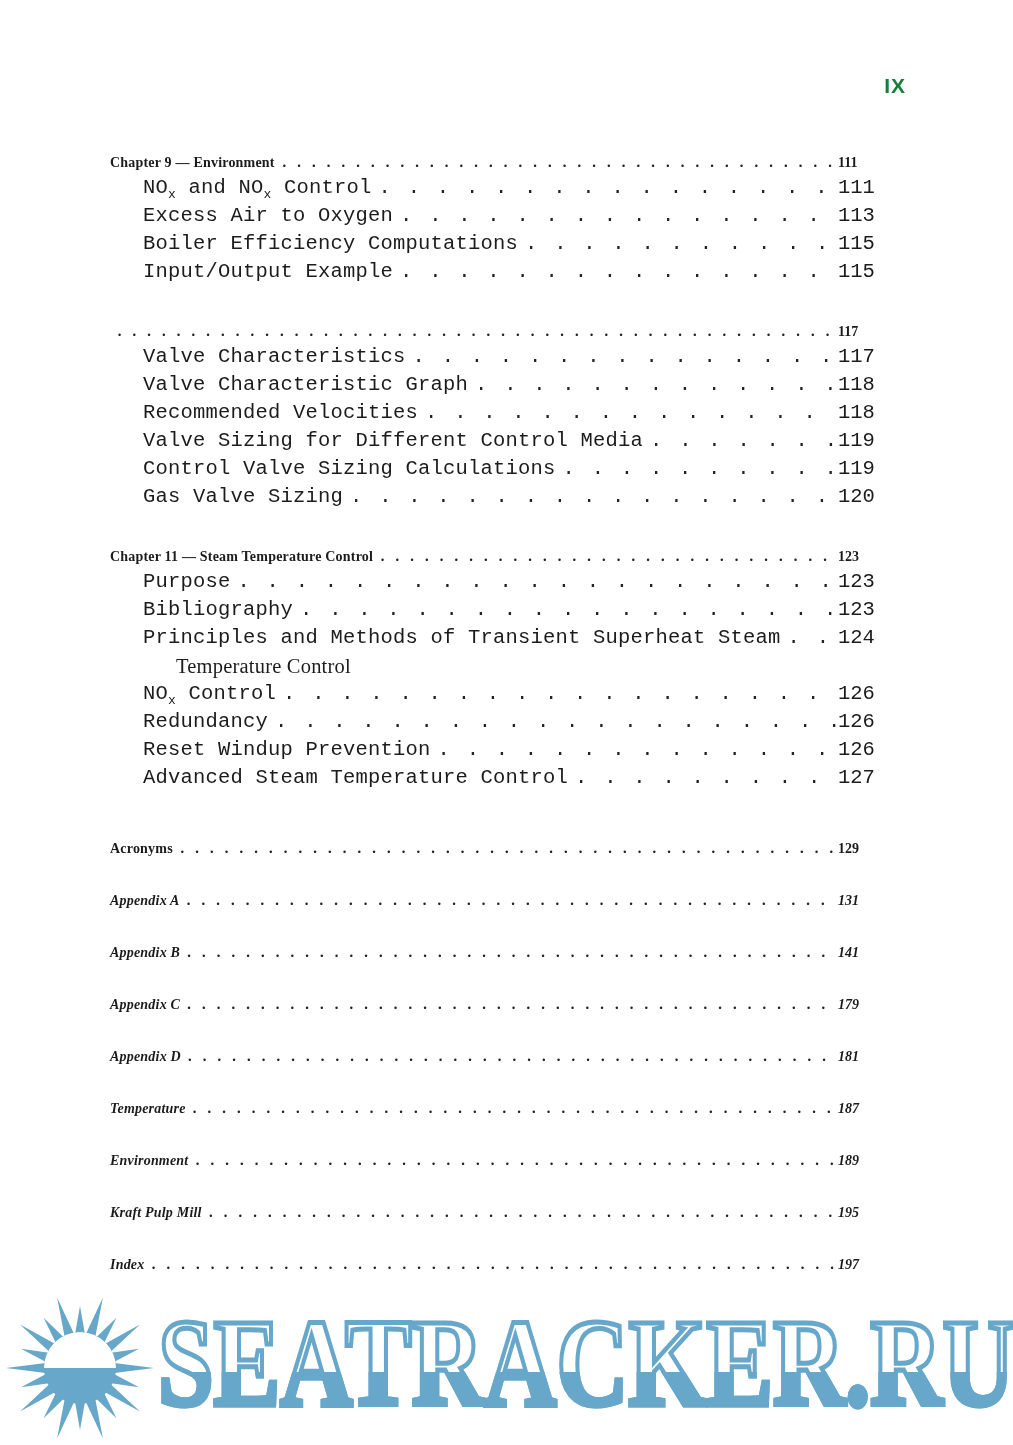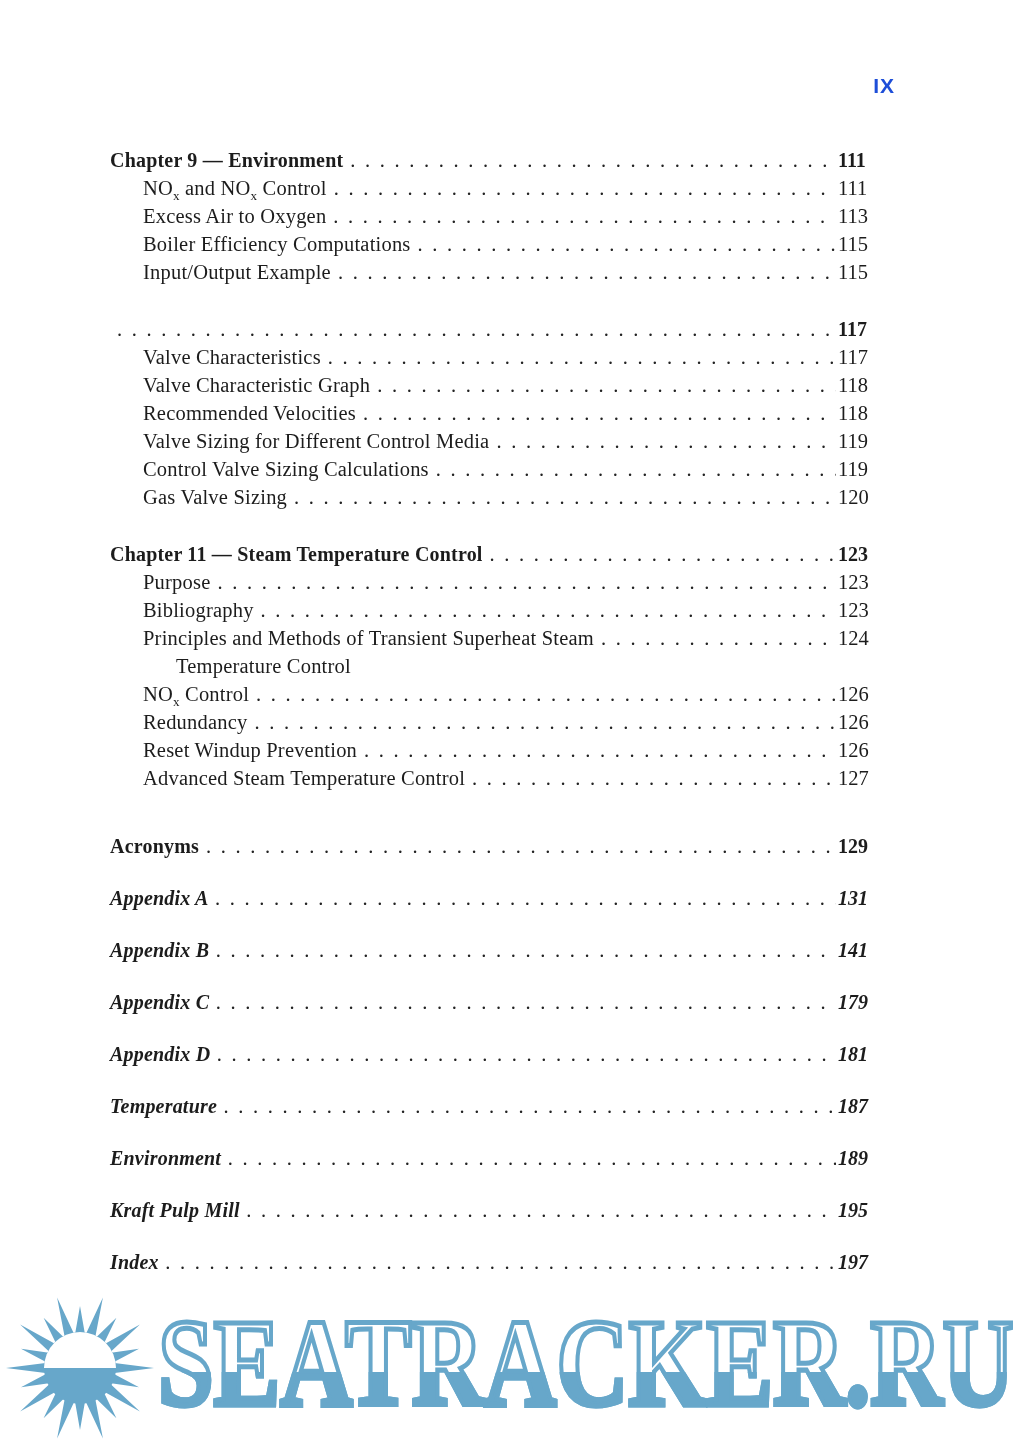--- a/index.html
+++ b/index.html
@@ -6,38 +6,38 @@
   .page {
     position:relative;
     width:1013px; height:1445px;
     margin:0 auto;
     background:#ffffff;
     overflow:hidden;
     font-family:"Liberation Serif","DejaVu Serif",serif;
     color:#1c1c1c;
   }
   .folio {
-    position:absolute; top:74px; right:118px;
+    position:absolute; top:74px; right:107px;
     font-family:"Liberation Sans","DejaVu Sans",sans-serif;
-    font-weight:bold; font-size:21px; letter-spacing:1px; color:#1d4ed8;
+    font-weight:bold; font-size:21px; letter-spacing:1px; color:#15803d;
   }
   .toc {
     position:absolute; left:110px; top:146px; width:772px;
     font-size:20.5px;
   }
   .toc-section { margin-top:29px; }
   .toc-section:first-child { margin-top:0; }
   .toc-section.majors { margin-top:40px; }
   .toc-section.majors .toc-row + .toc-row { margin-top:24px;font-style:italic; }
   .toc-row {
     display:flex; align-items:baseline;
     height:28px; line-height:28px; white-space:nowrap;
   }
-  .toc-row.chapter, .toc-row.major { font-weight:bold; font-size:20px; }
-  .toc-row.sub  { padding-left:33px; }
+  .toc-row.chapter, .toc-row.major { font-weight:bold; font-size:14px; }
+  .toc-row.sub  { padding-left:33px;font-family:Liberation Mono, monospace; }
   .toc-row.sub2 { padding-left:66px; }
   .toc-title { flex:0 0 auto; letter-spacing:0.2px; }
   .toc-title sub {
     font-size:13px; line-height:0; vertical-align:baseline;
     position:relative; top:5px;
   }
   .leader {
     flex:1 1 auto; overflow:hidden; white-space:nowrap;
     margin:0 2px 0 7px;
     font-weight:normal; font-size:20.5px;

